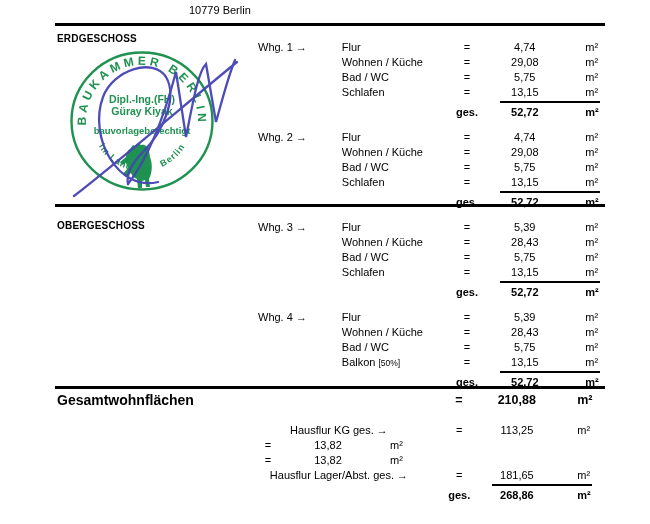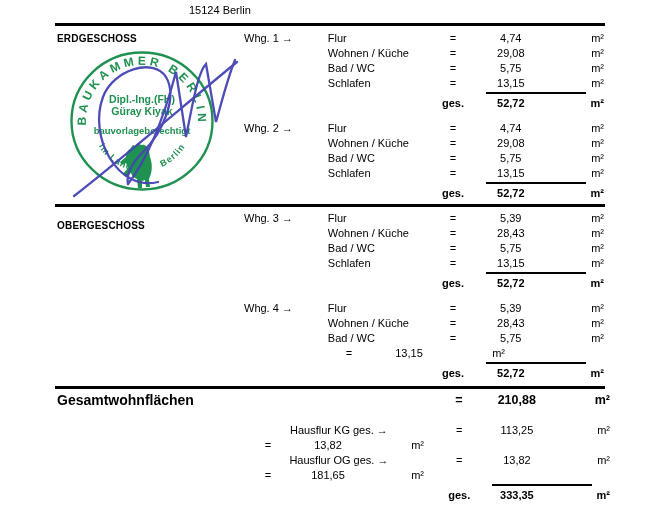--- a/index.html
+++ b/index.html
@@ -3,44 +3,44 @@
 <meta charset="utf-8">
 <style>
   html,body{margin:0;padding:0;background:#fff;}
   .page{
     position:relative;width:650px;height:524px;background:#ffffff;
     font-family:"Liberation Sans",sans-serif;color:#000;overflow:hidden;
   }
   .city{position:absolute;left:189px;top:3px;font-size:11px;line-height:14px;}
   .rule{position:absolute;left:55px;width:550px;height:3px;background:#000;}
   .floor-title{position:absolute;left:57px;font-size:10px;font-weight:bold;line-height:14px;letter-spacing:.2px;}
-  .unit-block{position:absolute;left:244px;width:360px;}
+  .unit-block{position:absolute;left:258px;width:360px;margin-top:9px;}
   .row{display:flex;height:15px;line-height:15px;font-size:11px;}
   .c-whg{width:87px;}
   .c-room{width:112px;}
   .c-eq{width:36px;text-align:center;}
   .c-num{width:84px;text-align:center;}
-  .c-unit{width:34px;padding-left:20px;text-align:right;}
+  .c-unit{width:34px;padding-left:20px;}
   .note{font-size:8.5px;}
   .bold{font-weight:bold;}
   .sumline{margin:1px 0 2px 242px;width:100px;height:2px;background:#000;}
   .grand-title{position:absolute;left:57px;top:392px;font-size:14px;font-weight:bold;line-height:17px;}
   .grand-row{position:absolute;left:250px;top:392px;width:360px;display:flex;height:17px;line-height:17px;font-size:12.5px;font-weight:bold;}
   .summary-block{position:absolute;left:250px;top:423px;width:360px;}
   .srow{display:flex;height:15px;line-height:15px;font-size:11px;}
   .s-label{width:199px;text-align:center;padding-right:14px;box-sizing:border-box;}
   .stamp-svg{position:absolute;left:64px;top:48px;z-index:1;}
   .sig-svg{position:absolute;left:58px;top:42px;z-index:2;overflow:visible;}
 </style>
 </head>
 <body>
 
 <div class="page">
 
-  <div class="city">15124 Berlin</div>
+  <div class="city">10779 Berlin</div>
 
   <div class="rule" style="top:23px"></div>
   <div class="floor-title" style="top:32px">ERDGESCHOSS</div>
 
   <svg class="stamp-svg" width="158" height="148" viewBox="0 0 158 148">
     <ellipse cx="78" cy="73" rx="70.5" ry="68.5" fill="none" stroke="#1f9150" stroke-width="2.4"></ellipse>
     <defs>
       <path id="arcTop" d="M 25.4 92.2 A 56 56 0 1 1 130.6 92.2" fill="none"></path>
       <path id="arcBot" d="M 32.7 94.1 A 50 50 0 0 0 123.3 94.1" fill="none"></path>
     </defs>
@@ -204,20 +204,21 @@
     </div>
     <div class="row">
       <span class="c-whg"></span>
       <span class="c-room"><span>Bad / WC</span> <span class="note"></span></span>
       <span class="c-eq">=</span>
       <span class="c-num">5,75</span>
       <span class="c-unit">m²</span>
     </div>
     <div class="row">
       <span class="c-whg"></span>
+      <span class="c-room"><span>Balkon</span> <span class="note">[50%]</span></span>
       <span class="c-eq">=</span>
       <span class="c-num">13,15</span>
       <span class="c-unit">m²</span>
     </div>
     <div class="sumline"></div>
     <div class="row">
       <span class="c-whg"></span>
         <span class="c-room"></span>
       <span class="c-eq bold">ges.</span>
       <span class="c-num bold">52,72</span>
@@ -242,32 +243,32 @@
       <span class="c-eq">=</span>
       <span class="c-num">113,25</span>
       <span class="c-unit">m²</span>
     </div>
     <div class="srow">
       <span class="c-eq">=</span>
       <span class="c-num">13,82</span>
       <span class="c-unit">m²</span>
     </div>
     <div class="srow">
-      <span class="s-label">Hausflur OG ges. →</span>
       <span class="c-eq">=</span>
       <span class="c-num">13,82</span>
       <span class="c-unit">m²</span>
     </div>
     <div class="srow">
+      <span class="s-label">Hausflur Lager/Abst. ges. →</span>
       <span class="c-eq">=</span>
       <span class="c-num">181,65</span>
       <span class="c-unit">m²</span>
     </div>
     <div class="sumline"></div>
     <div class="srow">
       <span class="s-label"></span>
       <span class="c-eq bold">ges.</span>
-      <span class="c-num bold">333,35</span>
+      <span class="c-num bold">268,86</span>
       <span class="c-unit bold">m²</span>
     </div>
   </div>
 
 </div>
 
 </body></html>

